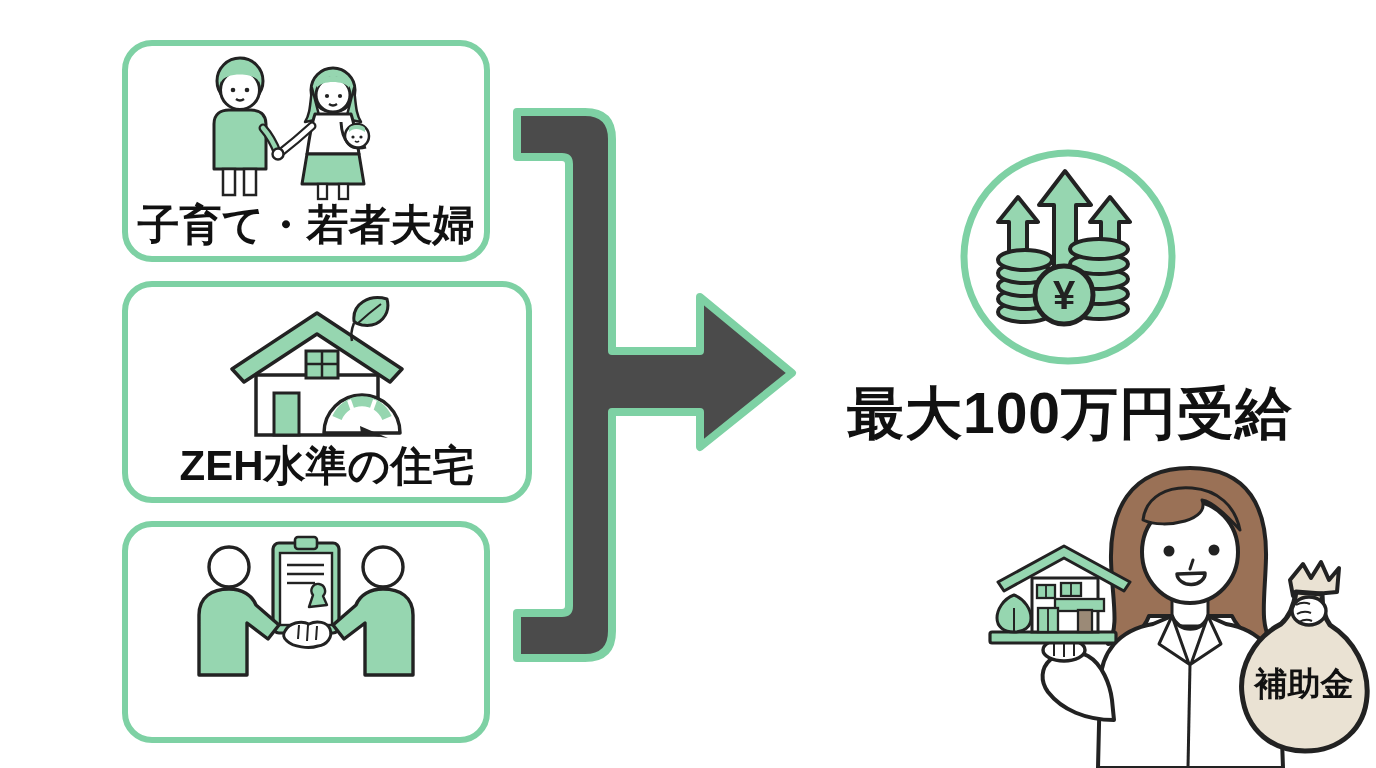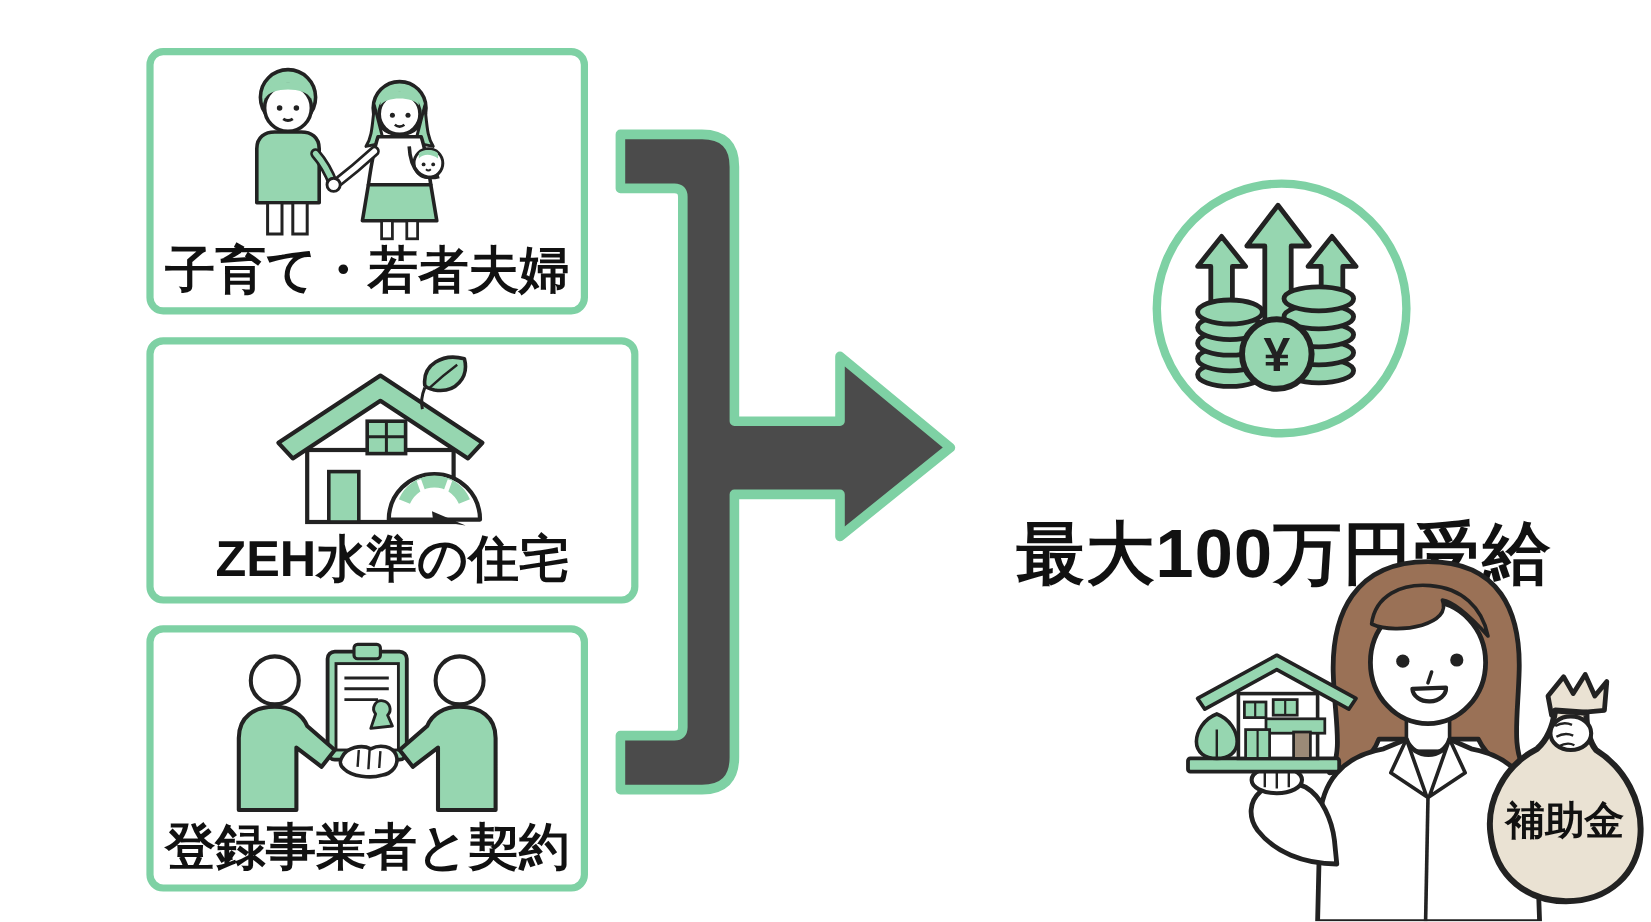--- a/index.html
+++ b/index.html
@@ -2,34 +2,34 @@
 <html><head>
 <meta charset="utf-8">
 <style>
   html,body { margin:0; padding:0; background:#fff; }
   .stage {
     position:relative; width:1376px; height:768px; background:#ffffff;
     overflow:hidden; font-family:"Liberation Sans","DejaVu Sans",sans-serif;
   }
   .step-card {
     position:absolute; left:122px; width:356px; height:210px;
-    border:6px solid #7ed1a4; border-radius:14px; background:#fff;
+    border:6px solid #7ed1a4; border-radius:30px; background:#fff;
   }
   .step-card .icon-wrap {
     position:absolute; top:8px; left:50%; transform:translateX(-50%);
   }
   .step-label {
     position:absolute; bottom:8px; left:0; width:100%;
     text-align:center; font-size:42px; font-weight:900; color:#111;
     white-space:nowrap; line-height:1.1;
   }
   .headline {
     position:absolute; left:820px; top:376px; width:500px;
     text-align:center; font-size:57px; font-weight:900; color:#111;
-    white-space:nowrap; letter-spacing:1px;margin-top:48px;
+    white-space:nowrap; letter-spacing:1px;
   }
   .abs { position:absolute; }
   svg text { font-family:"Liberation Sans","DejaVu Sans",sans-serif; }
 </style>
 </head>
 <body>
 
 <div class="stage">
 
   <div class="step-card" style="top:40px;">
@@ -121,21 +121,20 @@
 
         <circle cx="202" cy="32" r="20" fill="#fff" stroke="#222" stroke-width="3.4"></circle>
         <path d="M 232 140 L 232 80 C 232 62 219 54 202 54 C 189 54 179 60 175 70 L 152 90 L 163 104 L 184 88 L 184 140 Z" fill="#96d6b0" stroke="#222" stroke-width="3.4" stroke-linejoin="round"></path>
 
         <path d="M 104 96 C 108 88 120 85 128 89 C 136 85 146 87 149 94 C 152 102 146 110 137 111 C 128 114 112 112 106 106 C 102 103 102 99 104 96 Z" fill="#fff" stroke="#222" stroke-width="3"></path>
         <path d="M 118 90 L 117 104" stroke="#222" stroke-width="2"></path>
         <path d="M 127 90 L 126 106" stroke="#222" stroke-width="2"></path>
         <path d="M 136 91 L 135 105" stroke="#222" stroke-width="2"></path>
       </svg>
     </div>
-    <div class="step-label">登録事業者と契約</div>
   </div>
 
   <svg class="abs" style="left:505px; top:95px;" width="305" height="580" viewBox="0 0 305 580">
     <path d="M 12 17 L 80 17 Q 107 17 107 44 L 107 256 L 195 256 L 195 202 L 287 278 L 195 352 L 195 317 L 107 317 L 107 536 Q 107 563 80 563 L 12 563 L 12 518 L 57 518 Q 64 518 64 511 L 64 69 Q 64 62 57 62 L 12 62 Z" fill="#4b4b4b" stroke="#7ed1a4" stroke-width="8" stroke-linejoin="round"></path>
   </svg>
 
   <svg class="abs" style="left:958px; top:147px;" width="220" height="220" viewBox="0 0 220 220">
     <circle cx="110" cy="110" r="104" fill="#fff" stroke="#7ed1a4" stroke-width="7"></circle>
 
     <polygon points="107,24 133,58 118,58 118,125 96,125 96,58 81,58" fill="#96d6b0" stroke="#222" stroke-width="4" stroke-linejoin="round"></polygon>

